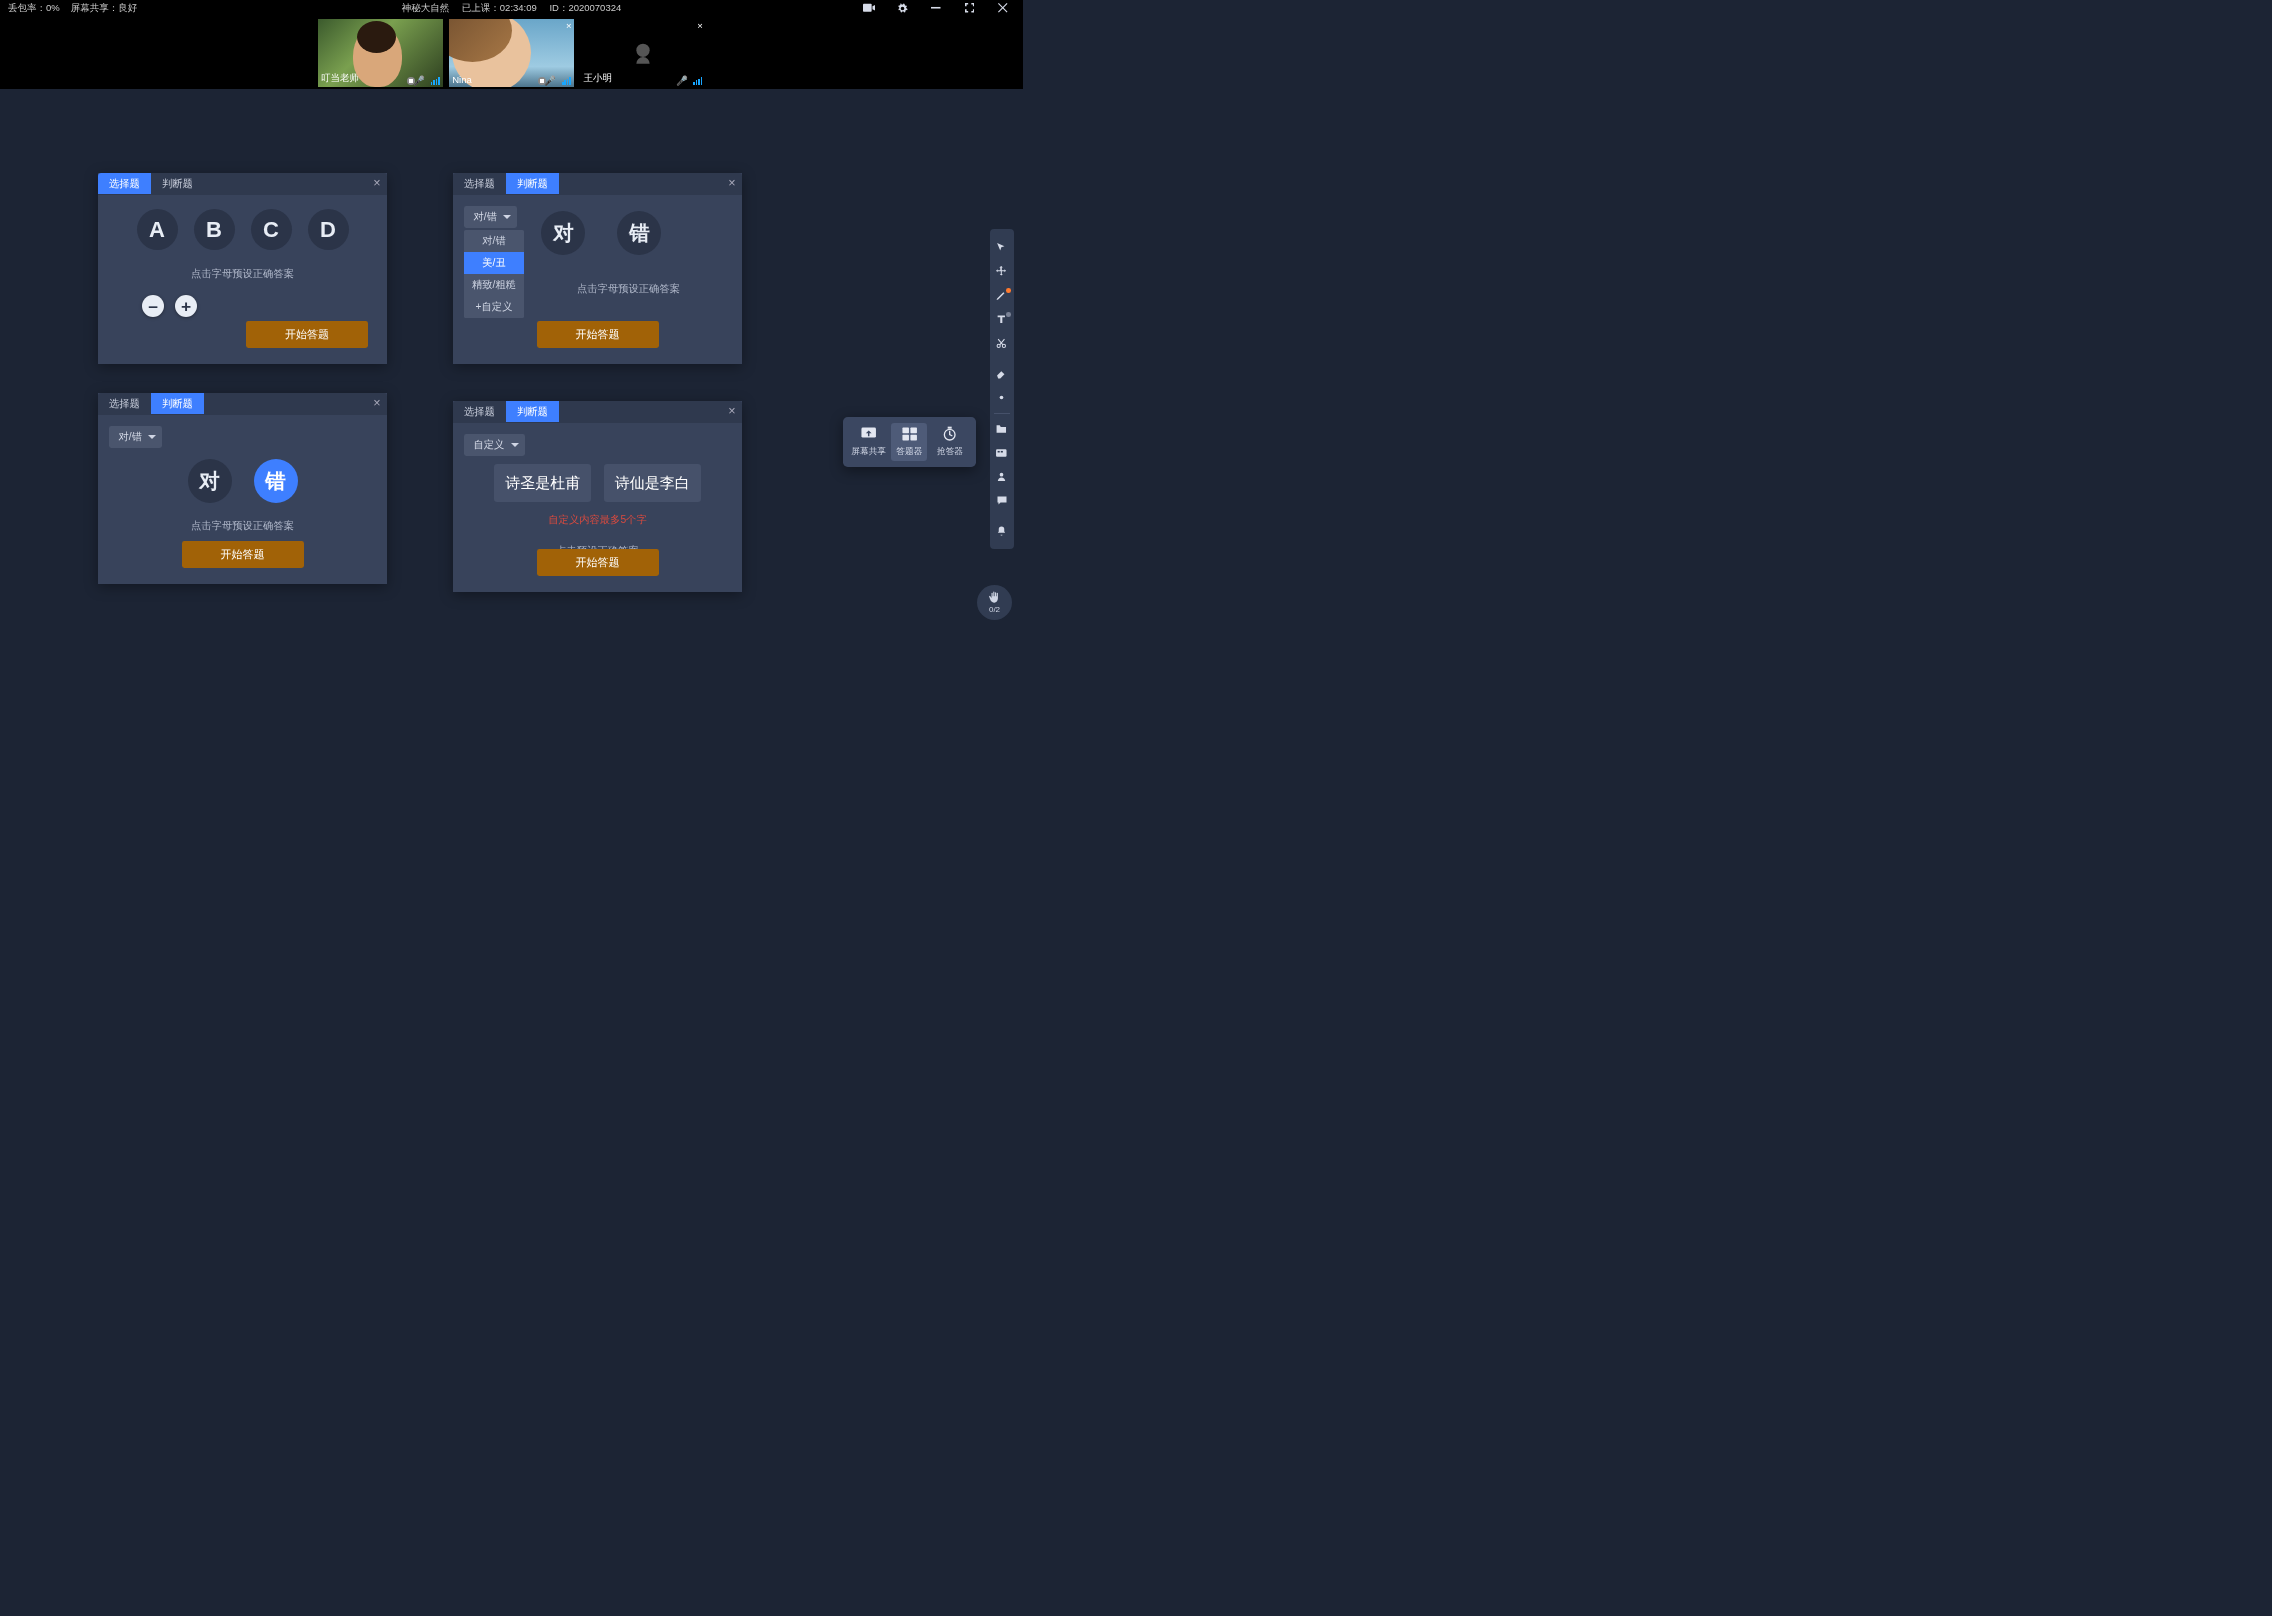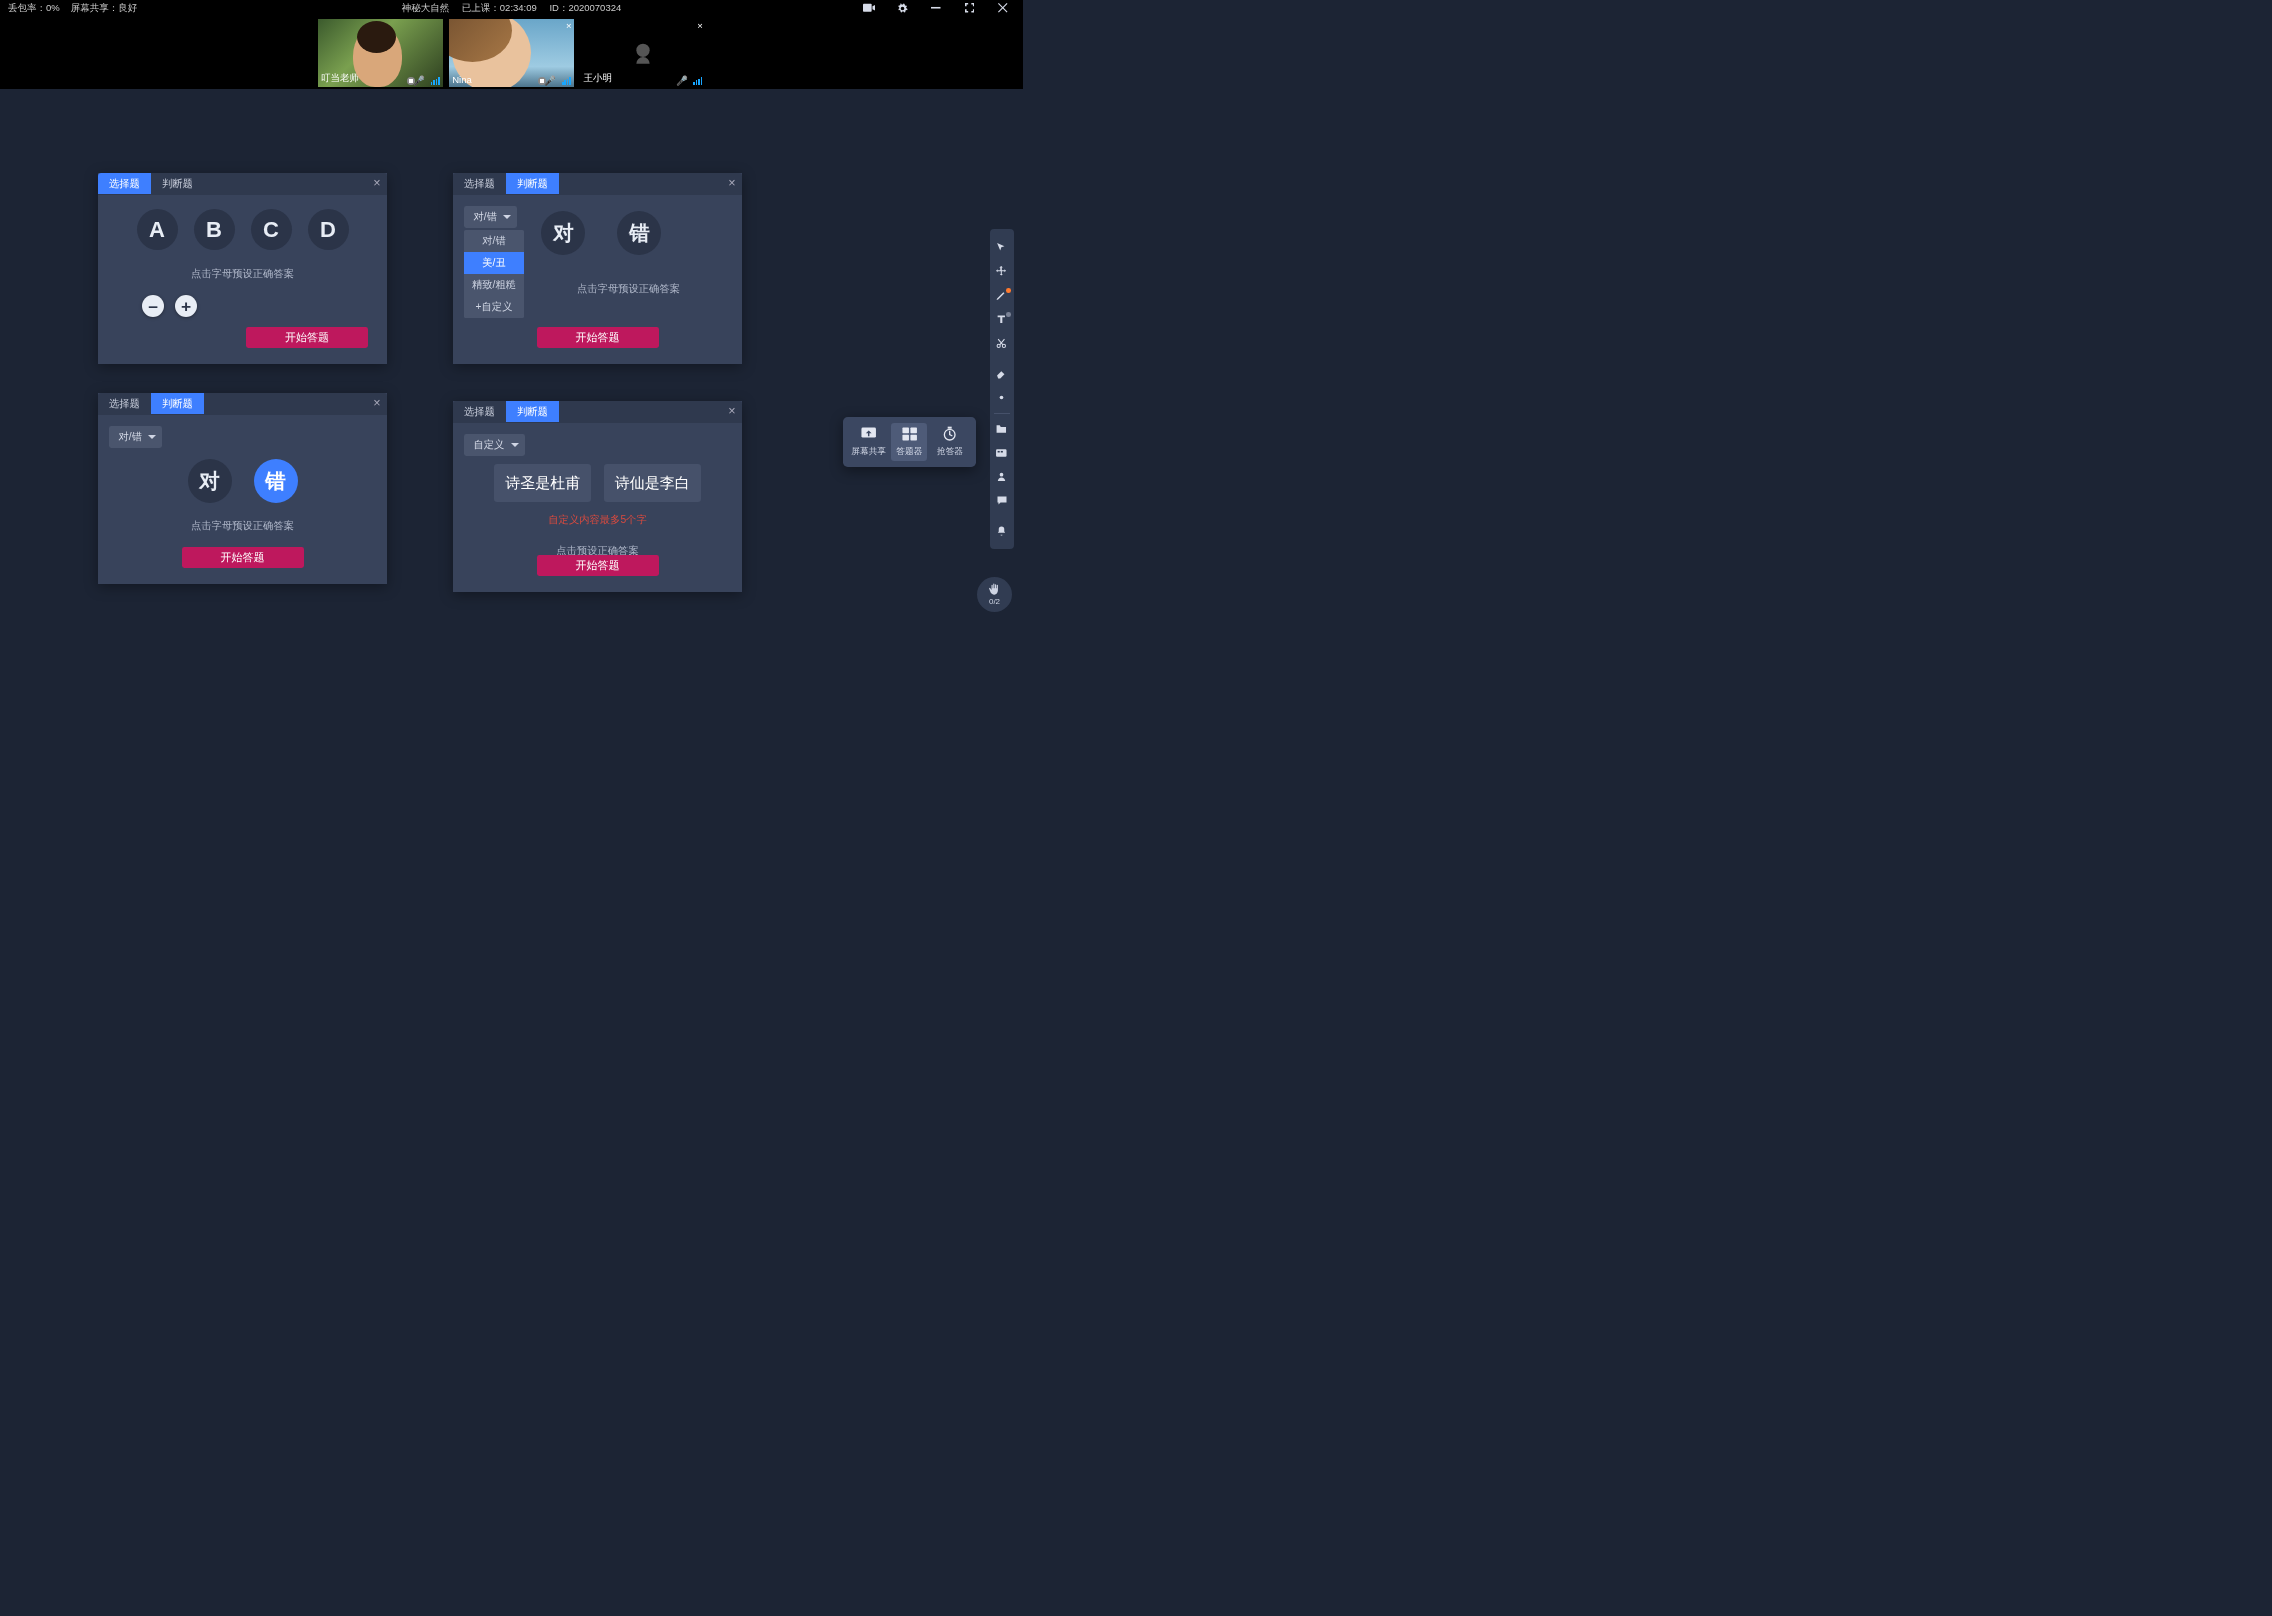--- a/index.html
+++ b/index.html
@@ -45,39 +45,39 @@
   .pclose{position:absolute;right:6.3px;top:3.2px;color:#aab;font-size:12.6px;cursor:pointer;}
   .pbody{padding:14px 11px 12.6px;display:flex;flex-direction:column;align-items:center;}
   .opts{display:flex;gap:16px;}
   .opt{width:41px;height:41px;border-radius:50%;background:#2b3448;color:#e8edf5;font-size:22px;font-weight:600;display:flex;align-items:center;justify-content:center;cursor:pointer;}
   .opt.wide{width:44px;height:44px;font-size:20.5px;}
   .opt.sel{background:#3e7fff;color:#fff;}
   .hint{margin-top:17.4px;color:#aeb6c8;font-size:10.3px;}
   .hint.err{color:#d94a3f;}
   .stepper{margin-top:14px;align-self:flex-start;margin-left:33px;display:flex;gap:11px;}
   .round{width:22px;height:22px;border-radius:50%;background:#e8edf5;color:#2b3448;font-size:17.4px;font-weight:700;display:flex;align-items:center;justify-content:center;cursor:pointer;box-shadow:0 0.8px 3.2px rgba(0,0,0,.4);}
-  .startbtn{position:absolute;right:19px;bottom:16px;width:122px;height:21px;background:#be185d;color:#fff;border:none;border-radius:2.4px;font-size:11px;cursor:pointer;}
+  .startbtn{position:absolute;right:19px;bottom:16px;width:122px;height:27px;background:#a16207;color:#fff;border:none;border-radius:2.4px;font-size:11px;cursor:pointer;}
   .startbtn.center{left:50%;transform:translateX(-50%);right:auto;}
   .dd{position:relative;align-self:flex-start;margin-left:0;}
   .ddbtn{height:22px;padding:0 20.5px 0 9.5px;background:#4a556d;color:#d6dbe8;border-radius:2.4px;font-size:10.3px;display:flex;align-items:center;position:relative;cursor:pointer;}
   .caret{position:absolute;right:6.3px;top:8.7px;width:0;height:0;border-left:4px solid transparent;border-right:4px solid transparent;border-top:4px solid #cfd5e4;}
   .ddmenu{position:absolute;top:24px;left:0;width:60px;background:#4a556d;border-radius:1.6px;overflow:hidden;z-index:5;}
   .ddmenu div{padding:4px 0;text-align:center;color:#d0d6e4;font-size:10.3px;cursor:pointer;}
   .ddmenu div.sel{background:#3e7fff;color:#fff;}
   .tfrow{display:flex;gap:32px;margin-top:4.7px;}
   .pillrow{display:flex;gap:12.6px;margin-top:8px;}
   .pill{padding:9.5px 11px;background:#46516a;color:#fff;border-radius:3.2px;font-size:15px;font-weight:500;cursor:pointer;}
   
   .rtoolbar{position:absolute;right:9.5px;top:229px;width:24px;background:#313c52;border-radius:4px;padding:6.3px 0;display:flex;flex-direction:column;align-items:center;gap:0;}
   .tbtn{width:24px;height:24px;display:flex;align-items:center;justify-content:center;cursor:pointer;position:relative;}
   .tbtn svg{fill:#d6dbe8}
   .dot{position:absolute;right:2.4px;top:4.7px;width:4.7px;height:4.7px;border-radius:50%;background:#ff7a2e;}
   .divider{width:16px;height:0.8px;background:#46516a;margin:3.2px 0;}
   
-  .handbtn{position:absolute;right:11px;bottom:116px;width:35px;height:35px;border-radius:50%;background:#313c52;display:flex;flex-direction:column;align-items:center;justify-content:center;color:#cfd5e4;font-size:8px;cursor:pointer;}
+  .handbtn{position:absolute;right:11px;bottom:108px;width:35px;height:35px;border-radius:50%;background:#313c52;display:flex;flex-direction:column;align-items:center;justify-content:center;color:#cfd5e4;font-size:8px;cursor:pointer;}
   
   .tools{position:absolute;right:47px;top:417px;background:#3b4761;border-radius:4.7px;padding:6.3px 8px;display:flex;gap:4.7px;box-shadow:0 3.2px 12.6px rgba(0,0,0,.4);}
   .tcol{width:36px;display:flex;flex-direction:column;align-items:center;gap:3.2px;color:#ced4e3;font-size:8.7px;cursor:pointer;border-radius:3.2px;padding:3.2px 0;justify-content:space-between;}
   .tcol.active{background:#4e5b78;}
   .tcol svg{fill:#e3e7f1}
 </style>
 </head>
 <body>
 
 <div class="topbar">

